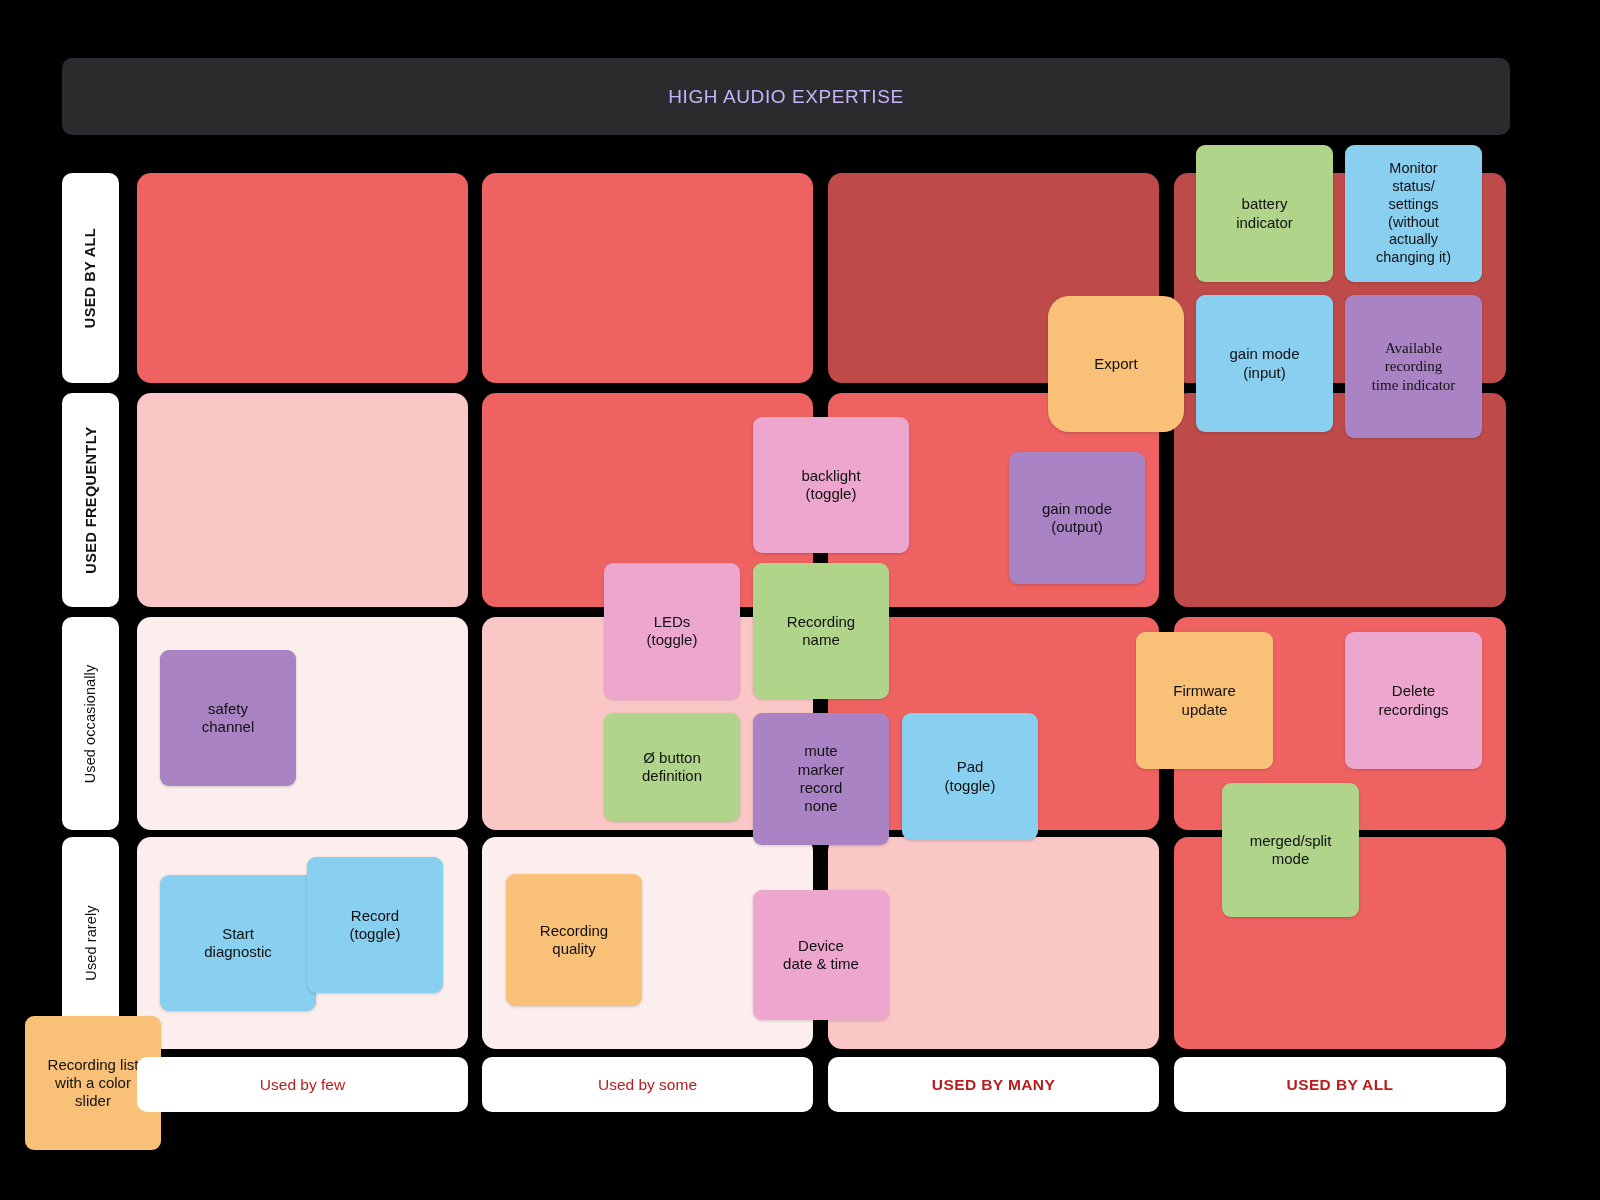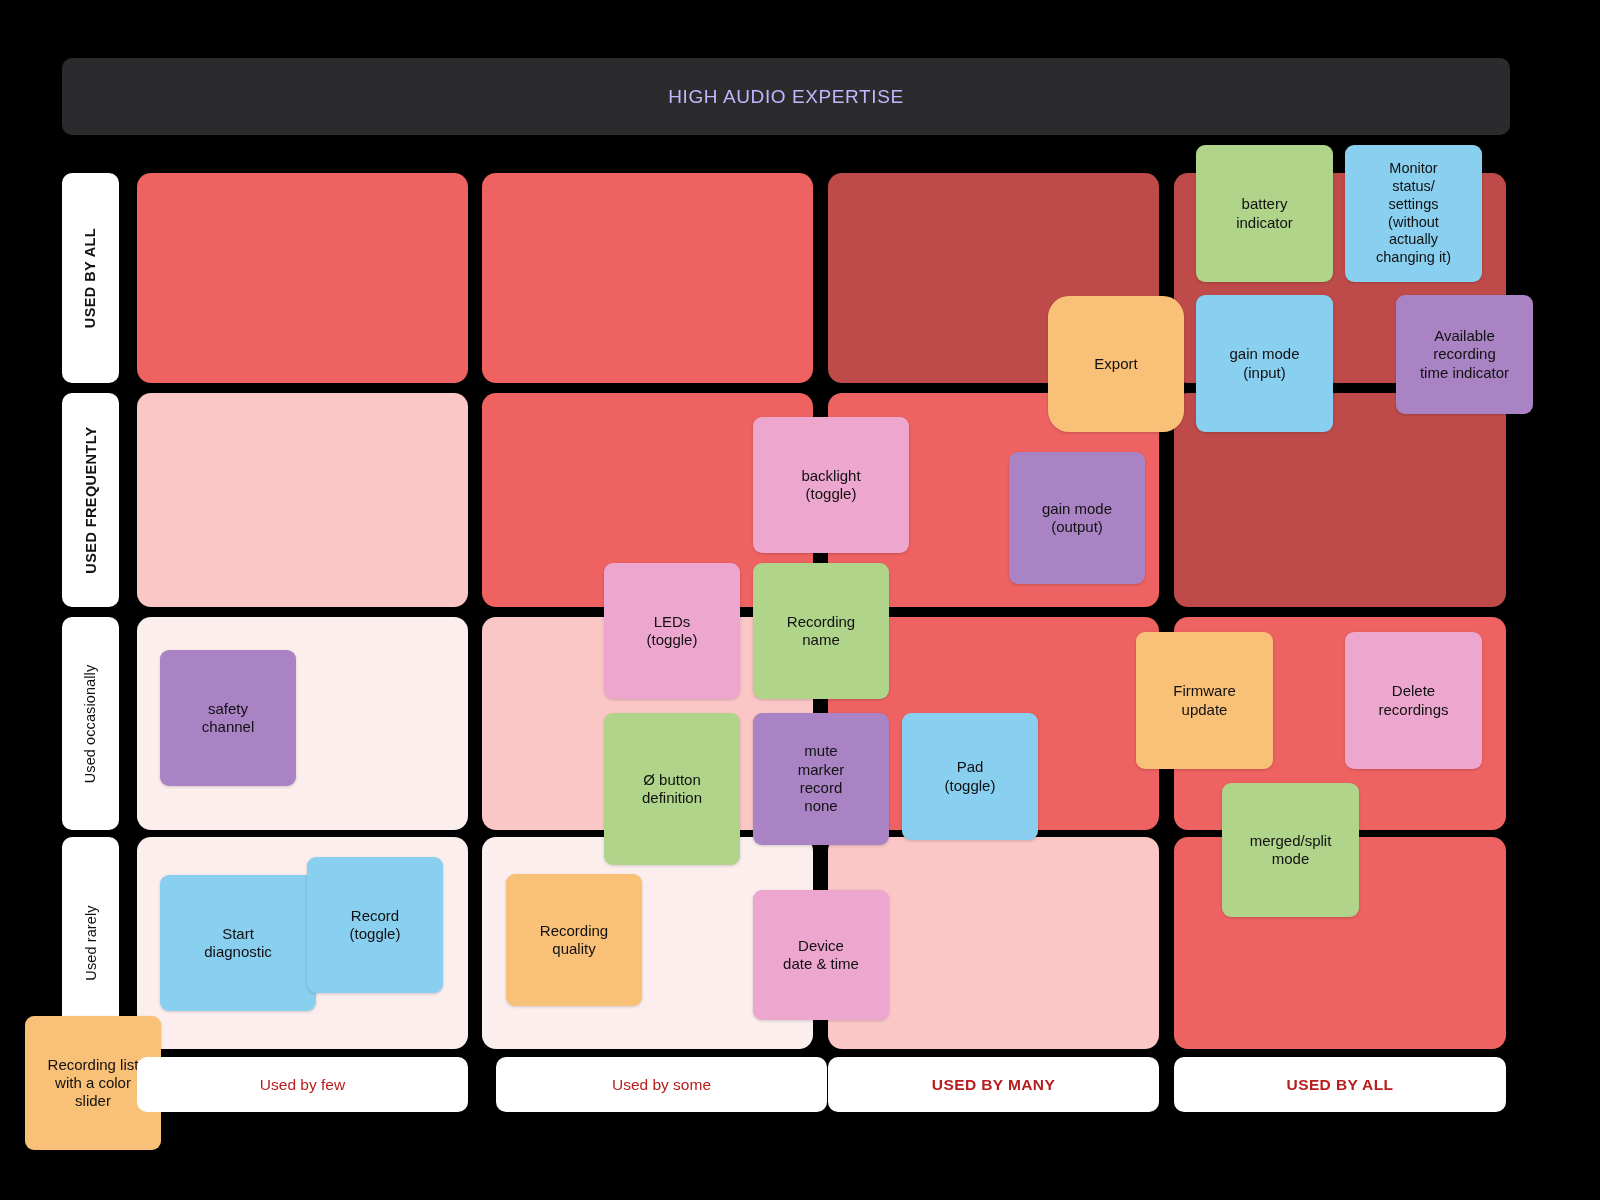--- a/index.html
+++ b/index.html
@@ -155,21 +155,21 @@
 status/
 settings
 (without
 actually
 changing it)</span>
       </div>
       <div class="card" style="left: 1196px; top: 295px; width: 137px; height: 137px; background: rgb(137, 207, 240);">
         <span class="lbl">gain mode
 (input)</span>
       </div>
-      <div class="card" style="left: 1396px; top: 295px; width: 137px; height: 119px; background: rgb(169, 131, 196);">
+      <div class="card" style="left: 1345px; top: 295px; width: 137px; height: 143px; background: rgb(169, 131, 196); font-family: Liberation Serif, serif;">
         <span class="lbl">Available
 recording
 time indicator</span>
       </div>
       <div class="card" style="left: 1048px; top: 296px; width: 136px; height: 136px; background: rgb(249, 192, 120); border-radius: 21px;">
         <span class="lbl">Export</span>
       </div>
       <div class="card" style="left: 753px; top: 417px; width: 156px; height: 136px; background: rgb(237, 166, 206);">
         <span class="lbl">backlight
 (toggle)</span>
@@ -179,21 +179,21 @@
 (output)</span>
       </div>
       <div class="card" style="left: 604px; top: 563px; width: 136px; height: 136px; background: rgb(237, 166, 206);">
         <span class="lbl">LEDs
 (toggle)</span>
       </div>
       <div class="card" style="left: 753px; top: 563px; width: 136px; height: 136px; background: rgb(176, 212, 138);">
         <span class="lbl">Recording
 name</span>
       </div>
-      <div class="card" style="left: 604px; top: 713px; width: 136px; height: 152px; background: rgb(176, 212, 138);">
+      <div class="card" style="left: 604px; top: 713px; width: 136px; height: 108px; background: rgb(176, 212, 138);">
         <span class="lbl">Ø button
 definition</span>
       </div>
       <div class="card" style="left: 753px; top: 713px; width: 136px; height: 132px; background: rgb(169, 131, 196);">
         <span class="lbl">mute
 marker
 record
 none</span>
       </div>
       <div class="card" style="left: 902px; top: 713px; width: 136px; height: 127px; background: rgb(137, 207, 240);">
@@ -236,21 +236,21 @@
         <span class="lbl">Recording list
 with a color
 slider</span>
       </div>
     </div>
 
   <div id="col-labels">
       <div class="collabel normal" style="left: 137px; width: 331px;">
         <span>Used by few</span>
       </div>
-      <div class="collabel normal" style="left: 496px; width: 331px;">
+      <div class="collabel normal" style="left: 482px; width: 331px;">
         <span>Used by some</span>
       </div>
       <div class="collabel strong" style="left: 828px; width: 331px;">
         <span>USED BY MANY</span>
       </div>
       <div class="collabel strong" style="left: 1174px; width: 332px;">
         <span>USED BY ALL</span>
       </div>
     </div>
 

